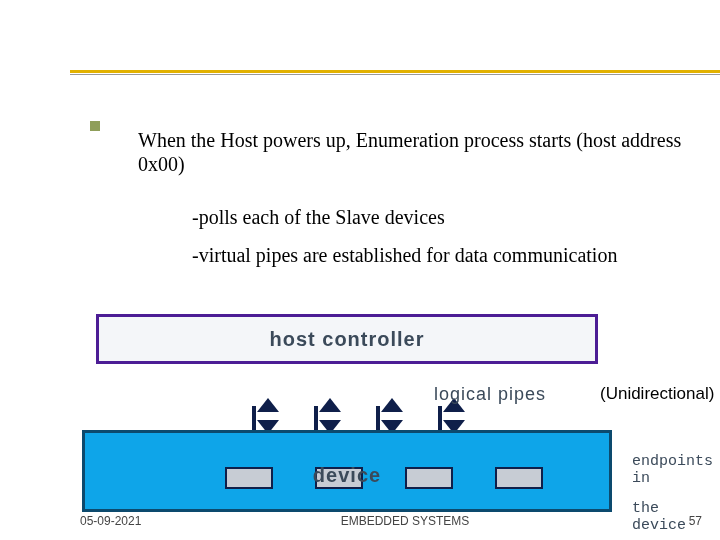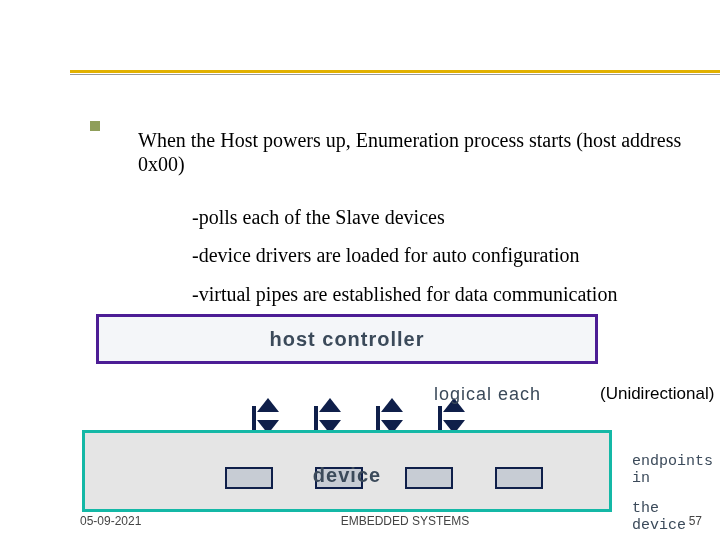--- a/index.html
+++ b/index.html
@@ -127,22 +127,22 @@
     left: 558px;
     font-family: Arial, Helvetica, sans-serif;
     font-size: 17px;
     color:#000;
   }
   .device-box{
     position:absolute;
     top: 388px;
     left:40px;
     width:530px;
-    border:3px solid #14b8a6;
-    background:#e5e5e5;
+    border:3px solid #0c4a6e;
+    background:#0ea5e9;
     height:82px;
   }
   .endpoints{
     position:absolute;
     top:6px; left:112px;
     display:flex;
     gap:14px;
   }
   .ep{
     width:48px; height:22px;
@@ -191,21 +191,20 @@
 <body>
 
 <div class="accent-bar"></div>
 
 <div class="content">
   <div class="lead">
     <div class="bullet"></div>
     <div>When the Host powers up, Enumeration process starts  (host address 0x00)</div>
   </div>
   <div class="sub">-polls each of the Slave devices</div>
-  <div class="sub">-device drivers are loaded for auto configuration</div>
   <div class="sub">-virtual  pipes are established  for data communication</div>
 </div>
 
 <div class="diagram">
   <div class="host-box">
     <span>host controller</span>
   </div>
   <div class="arrows-row">
     <div class="arrow a1">
         <div class="head-top"></div>
@@ -223,21 +222,21 @@
         <div class="head-bot"></div>
       </div>
     <div class="arrow a4">
         <div class="head-top"></div>
         <div class="shaft"></div>
         <div class="head-bot"></div>
       </div>
   </div>
 </div>
 
-<div class="lp-label">logical each</div>
+<div class="lp-label">logical pipes</div>
 <div class="uni-label">(Unidirectional)</div>
 
 <div class="device-box">
   <div class="endpoints">
     <div class="ep"></div>
     <div class="ep"></div>
     <div class="ep"></div>
     <div class="ep"></div>
   </div>
   <div class="device-label">device</div>

